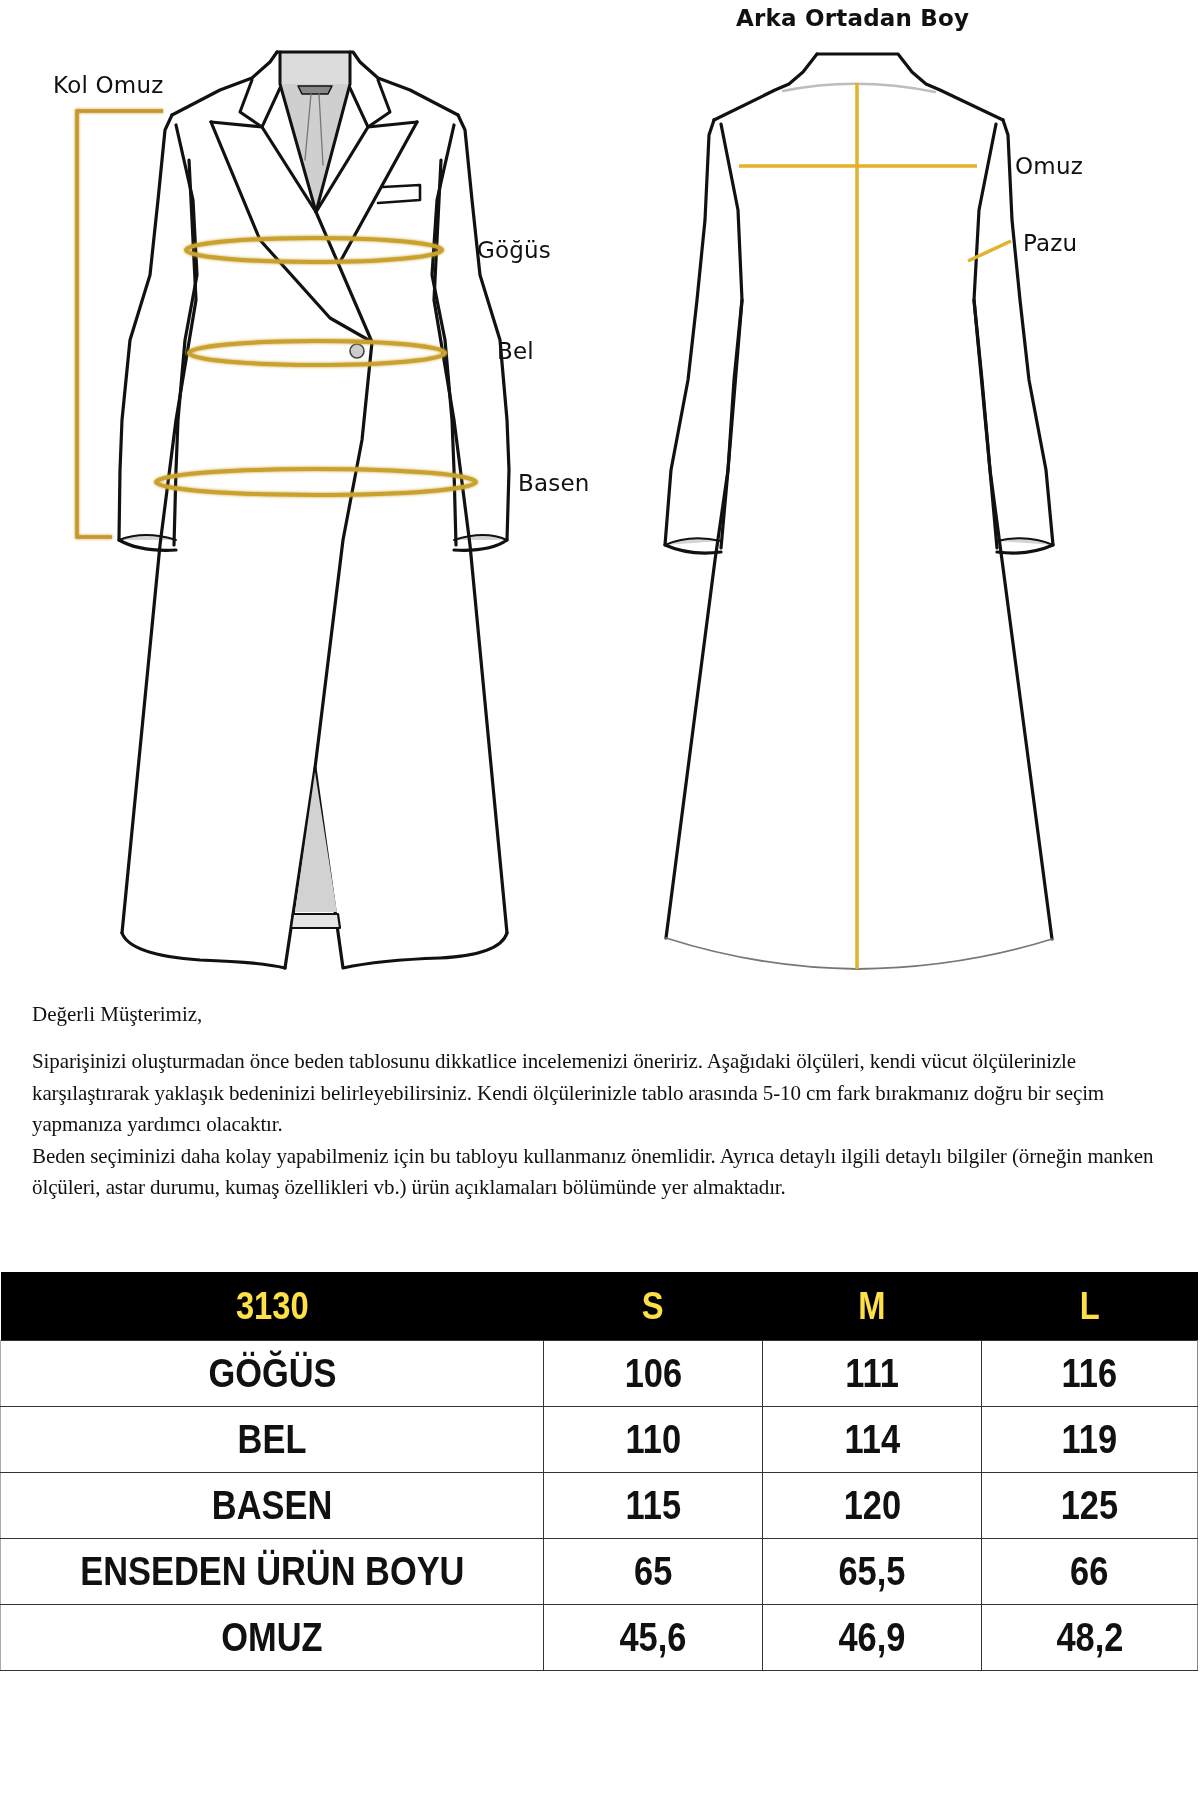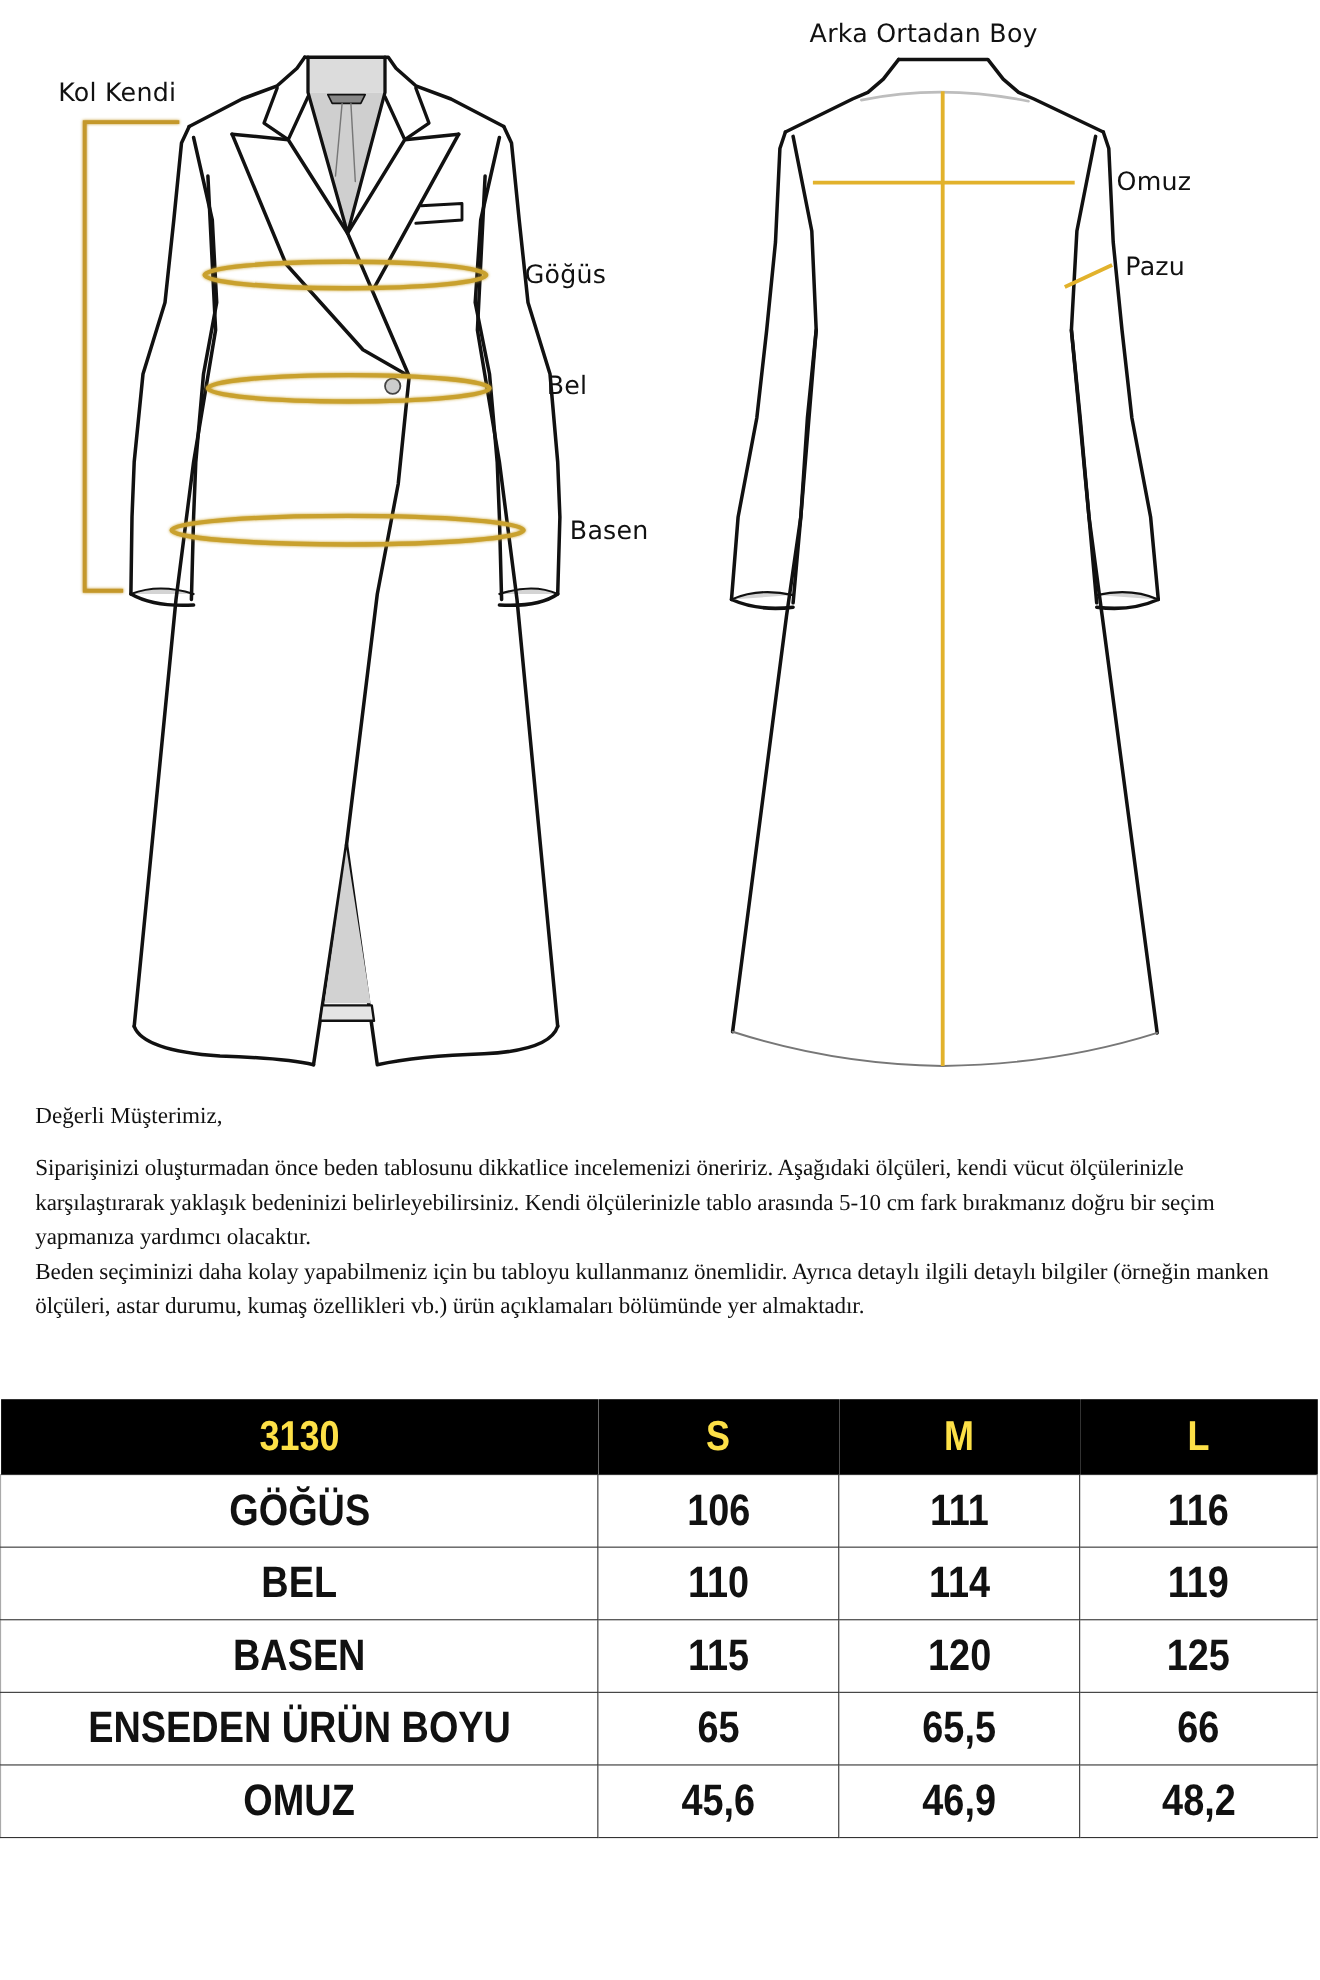--- a/index.html
+++ b/index.html
@@ -107,25 +107,25 @@
       <path d="M666 938 Q760 968 857 969 Q960 968 1052 939" stroke="#777" stroke-width="1.8"></path>
     </g>
 
     <g fill="none" stroke="#e2b22c" stroke-width="3.5">
       <path d="M857 83 L857 969"></path>
       <path d="M739 166 L977 166"></path>
       <path d="M968 261 L1011 241"></path>
     </g>
   </svg>
 
-  <span class="lbl" style="left:53px; top:74px;">Kol Kendi</span>
+  <span class="lbl" style="left:53px; top:74px;">Kol Omuz</span>
   <span class="lbl" style="left:477px; top:239px;">Göğüs</span>
   <span class="lbl" style="left:497px; top:340px;">Bel</span>
   <span class="lbl" style="left:518px; top:472px;">Basen</span>
-  <span class="lbl" style="left:736px; top:20px;">Arka Ortadan Boy</span>
+  <span class="lbl" style="left:736px; top:7px;font-weight:bold;">Arka Ortadan Boy</span>
   <span class="lbl" style="left:1015px; top:155px;">Omuz</span>
   <span class="lbl" style="left:1023px; top:232px;">Pazu</span>
 </div>
 
 <div class="intro">
   <p class="greeting">Değerli Müşterimiz,</p>
   <p class="para">Siparişinizi oluşturmadan önce beden tablosunu dikkatlice incelemenizi öneririz. Aşağıdaki ölçüleri, kendi vücut ölçülerinizle karşılaştırarak yaklaşık bedeninizi belirleyebilirsiniz. Kendi ölçülerinizle tablo arasında 5-10 cm fark bırakmanız doğru bir seçim yapmanıza yardımcı olacaktır.</p>
   <p class="para">Beden seçiminizi daha kolay yapabilmeniz için bu tabloyu kullanmanız önemlidir. Ayrıca detaylı ilgili detaylı bilgiler (örneğin manken ölçüleri, astar durumu, kumaş özellikleri vb.) ürün açıklamaları bölümünde yer almaktadır.</p>
 </div>
 

